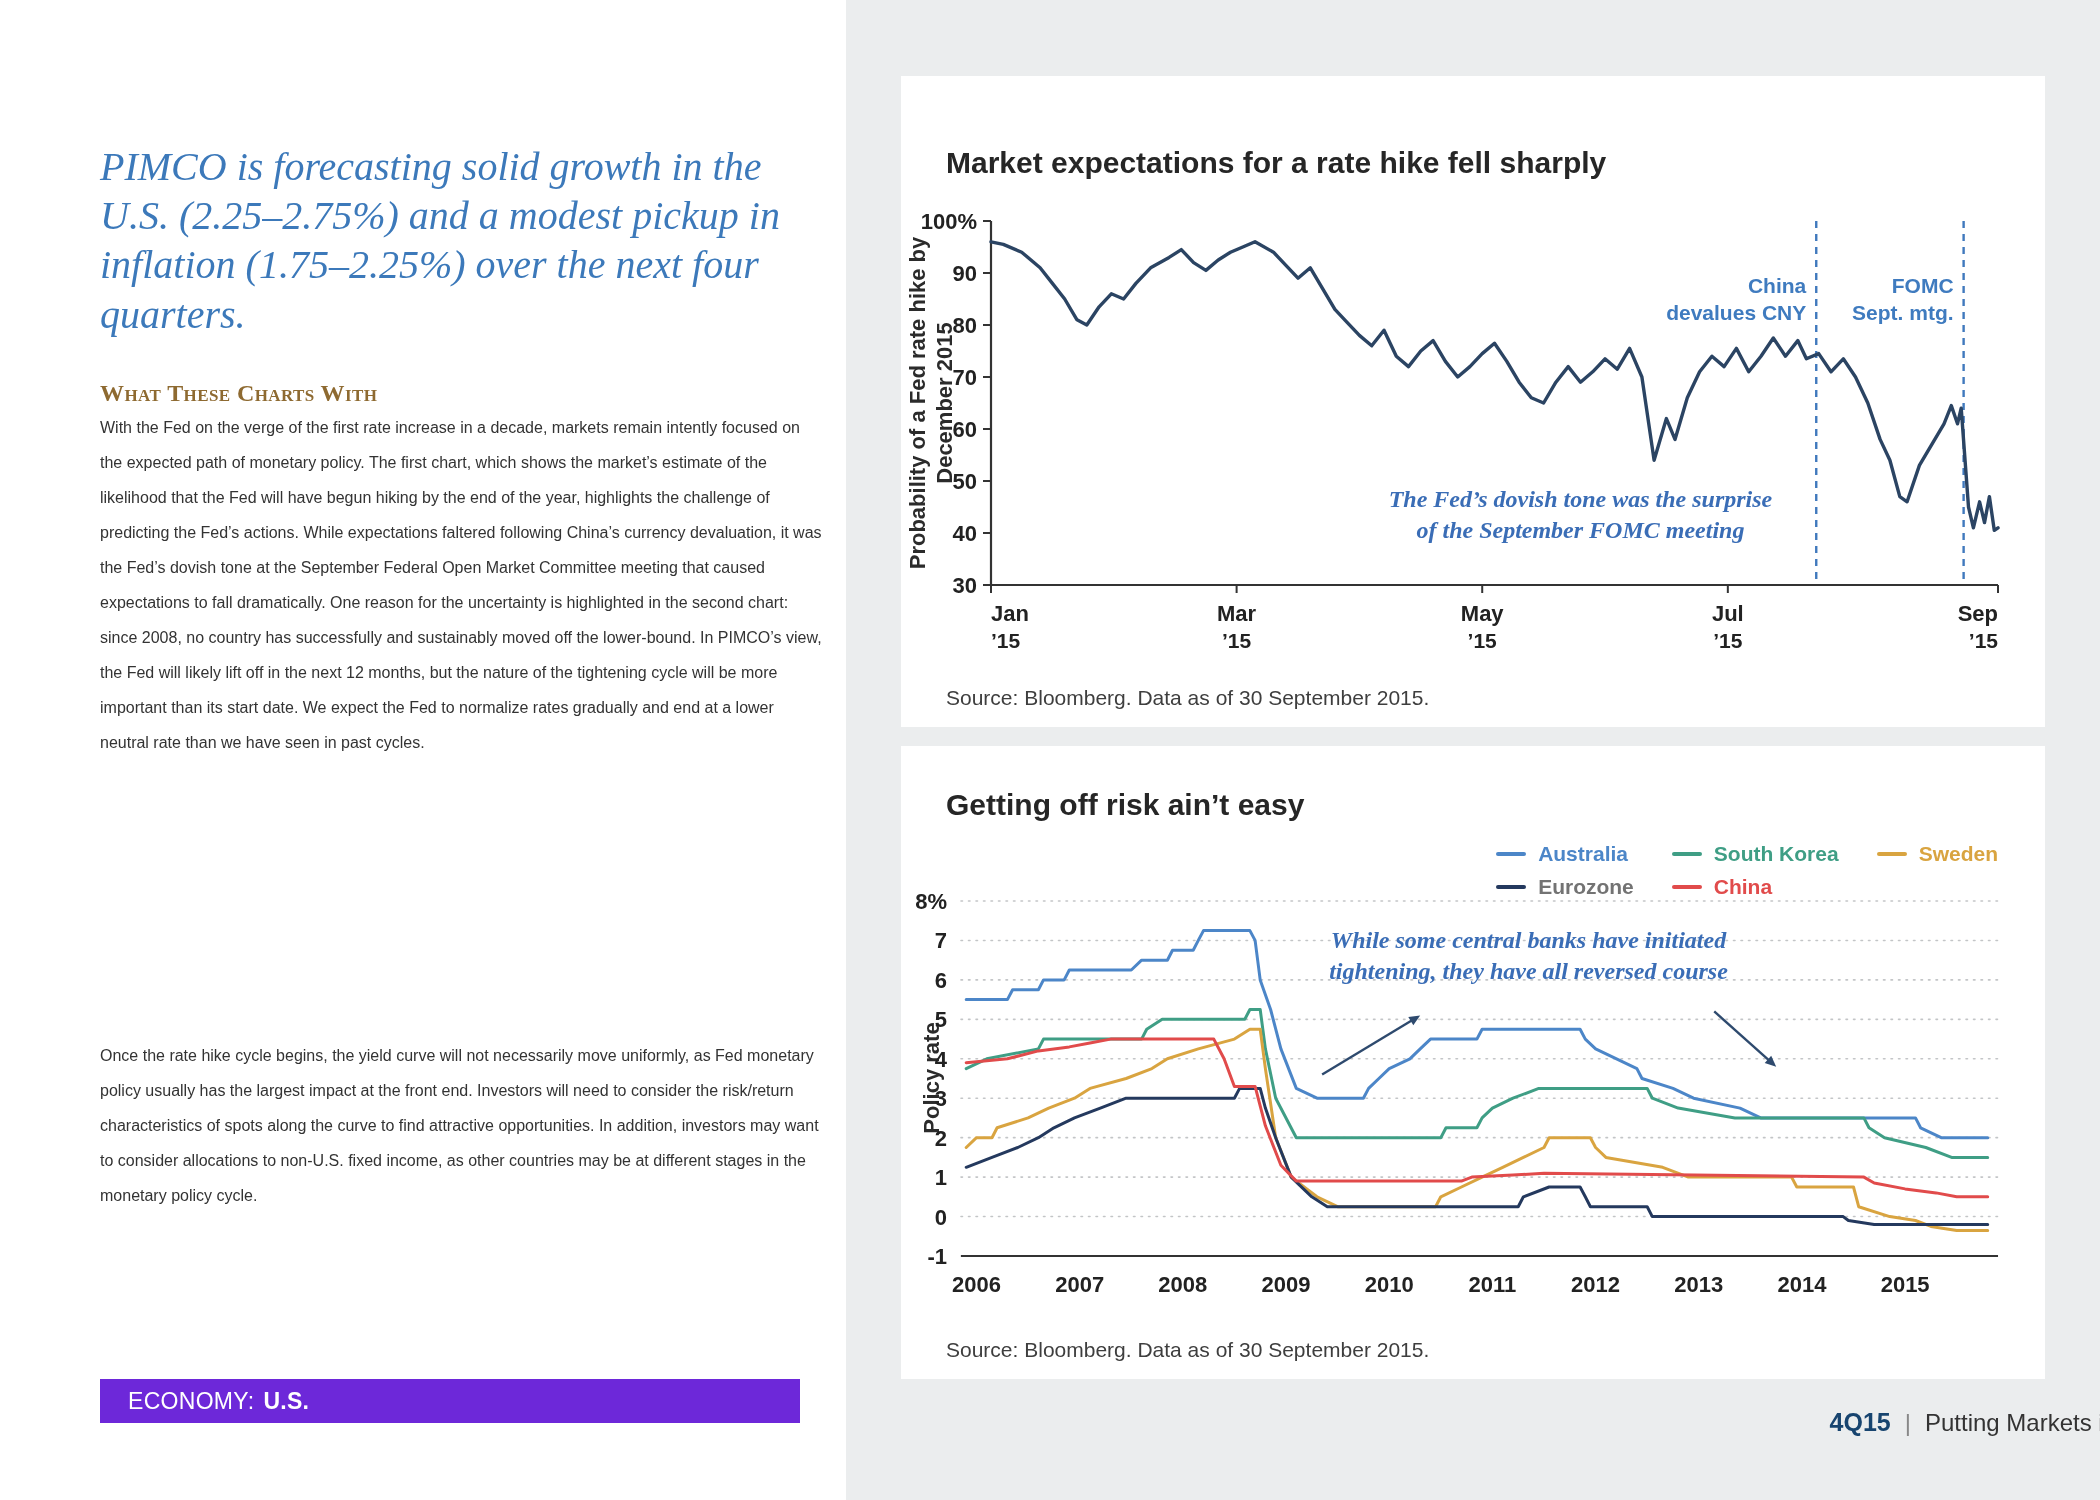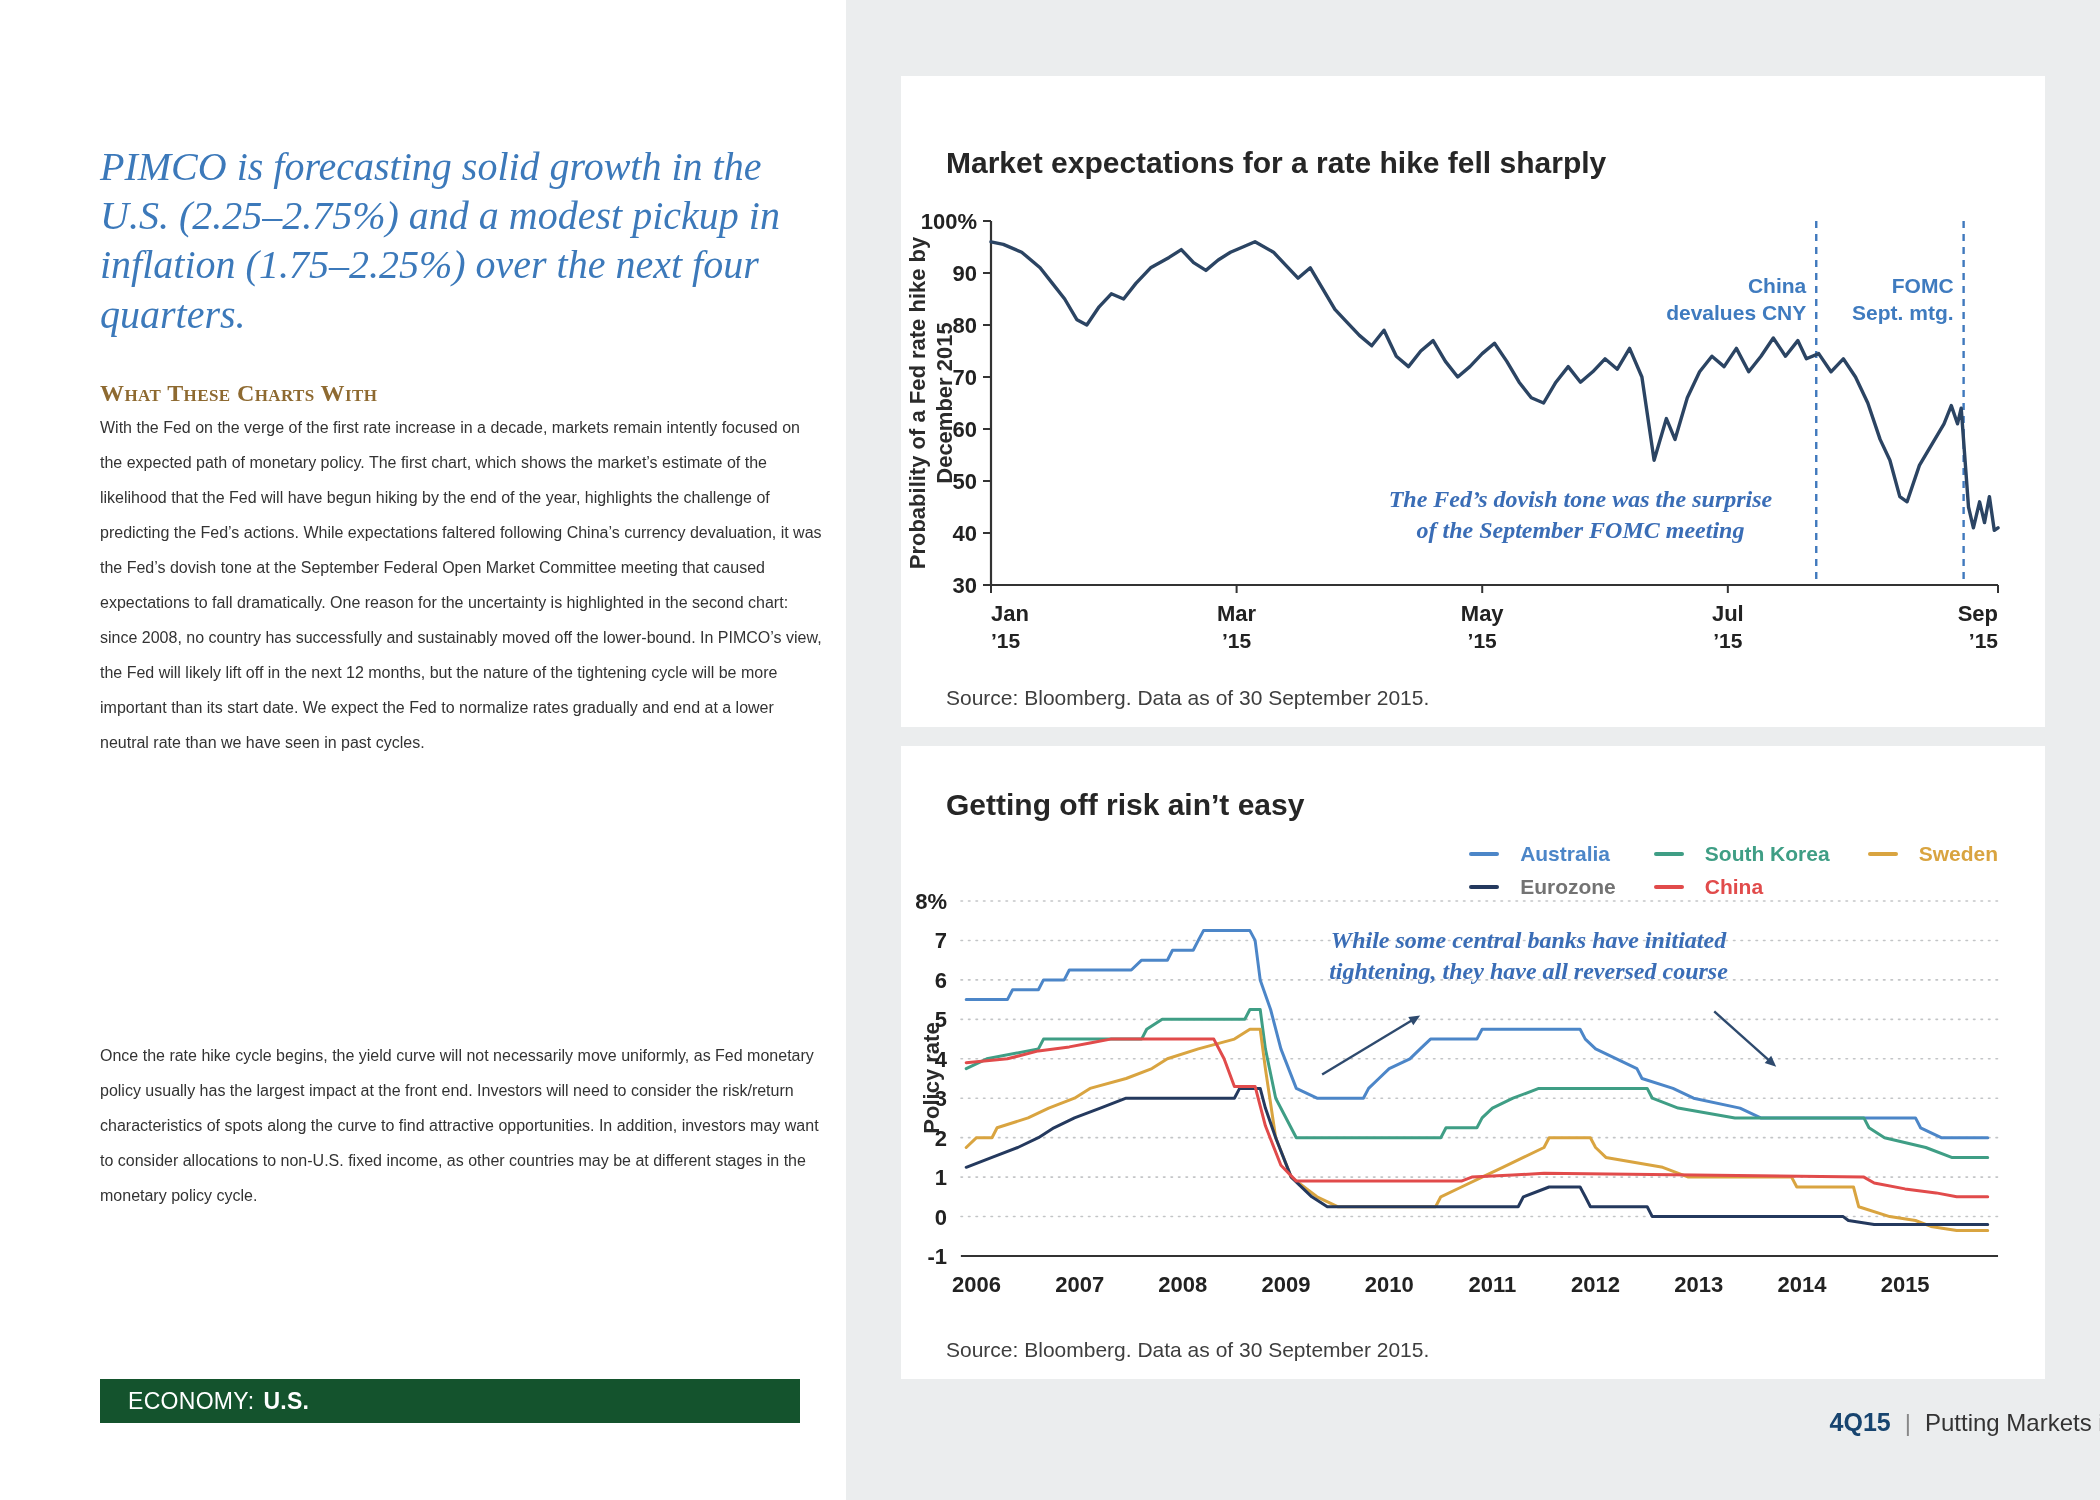--- a/index.html
+++ b/index.html
@@ -14,21 +14,21 @@
                font-family:"Liberation Serif",serif;font-variant:small-caps;
                font-weight:bold;font-size:24px;letter-spacing:.4px;color:#8e6a31;}
   #heading1{top:380px}
   #heading2{top:1006px}
   .body-text{position:absolute;left:100px;width:725px;
              font-family:Liberation Sans, sans-serif;font-size:16px;
              line-height:35px;color:#333;}
   #body1{top:410px}
   #body2{top:1038px}
   .banner{position:absolute;left:100px;top:1379px;width:700px;height:44px;
-          background:#14532d;color:#fff;display:flex;align-items:center;
+          background:#6d28d9;color:#fff;display:flex;align-items:center;
           padding-left:28px;box-sizing:border-box;font-size:23px;letter-spacing:.3px;}
   .banner .val{font-weight:bold;margin-left:9px;}
 
   
   .panel{position:absolute;left:846px;top:0;width:1504px;height:1500px;background:#ebedee;}
   .card{position:absolute;background:#fff;}
   #card1{left:55px;top:76px;width:1144px;height:651px;}
   #card2{left:55px;top:746px;width:1144px;height:633px;}
   .card-title{position:absolute;left:45px;font-size:30px;font-weight:bold;color:#262626;}
   #card1 .card-title{top:70px}
@@ -40,21 +40,21 @@
   .source{position:absolute;left:45px;font-size:21px;color:#3e3e3e;}
   #card1 .source{top:610px}
   #card2 .source{top:592px}
   svg{position:absolute;left:0;overflow:visible;}
   #svg0{top:120px}
   #svg1{top:130px}
 
   
   .legend{position:absolute;right:47px;top:96px;display:grid;
           grid-template-columns:auto auto auto;column-gap:38px;row-gap:9px;justify-items:start;}
-  .lgi{display:flex;align-items:center;gap:21px;font-size:21px;font-weight:bold;white-space:nowrap;}
+  .lgi{display:flex;align-items:center;gap:12px;font-size:21px;font-weight:bold;white-space:nowrap;}
   .sw{width:30px;height:4px;border-radius:2px;display:inline-block;}
 
   
   svg text{font-family:"Liberation Sans",sans-serif;}
   .ytick{font-size:22px;font-weight:bold;fill:#222;}
   .xtick{font-size:22px;font-weight:bold;fill:#222;}
   .xsub{font-size:21px;font-weight:bold;fill:#222;}
   .vlabel{font-size:21px;font-weight:bold;fill:#3f7bbf;}
   .anno{font-size:24px;font-weight:bold;font-style:italic;fill:#3a6db6;
         font-family:"Liberation Serif",serif;}

